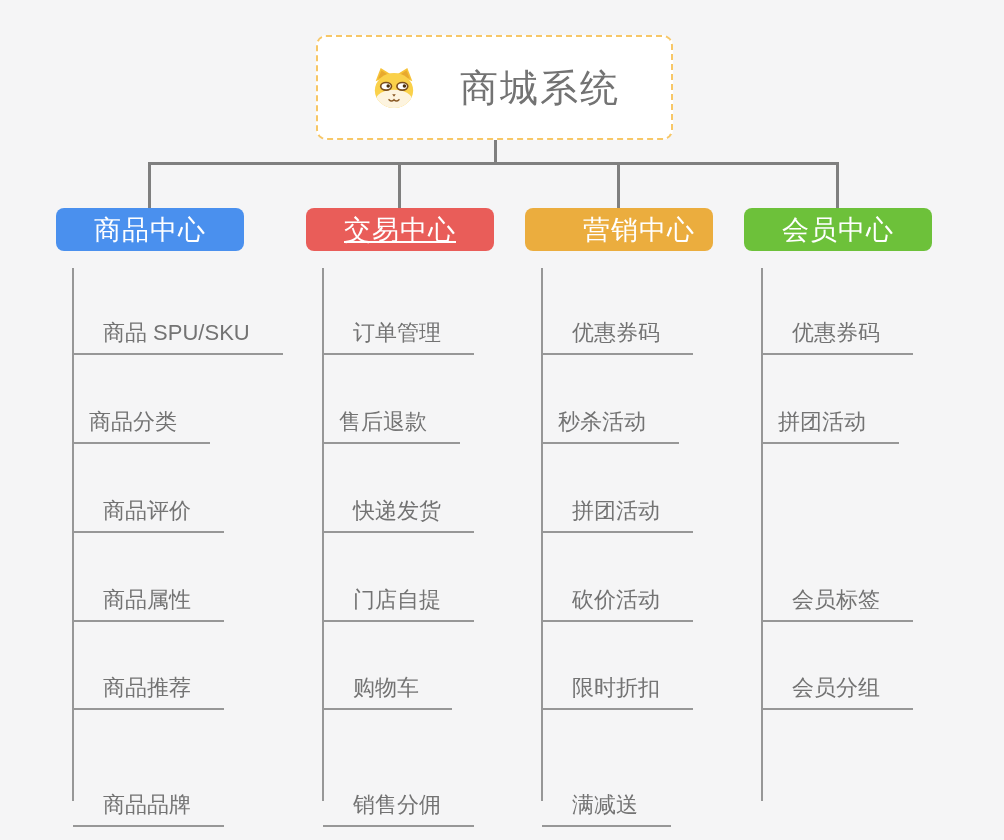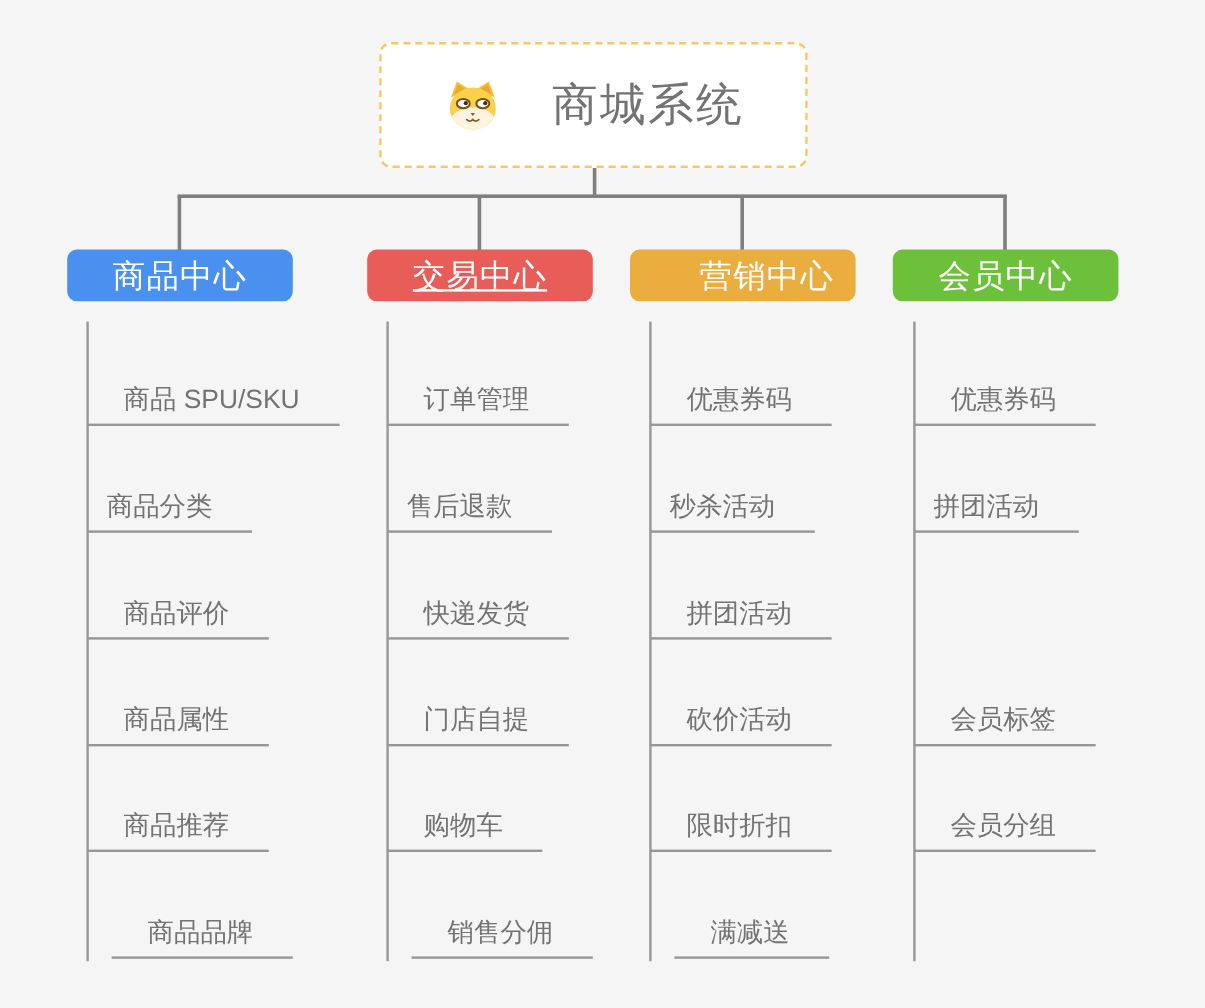--- a/index.html
+++ b/index.html
@@ -52,21 +52,21 @@
   .leaf {
     position: absolute;
     font-size: 22px; color: #737373; line-height: 26px;
     padding: 0 33px 7px 30px;
     border-bottom: 2px solid #979797;
     white-space: nowrap;
     cursor: pointer;
   }
   .col-1 { left: 73px; } .col-2 { left: 323px; } .col-3 { left: 542px; } .col-4 { left: 762px; }
   .row-1 { top: 320px; } .row-2 { top: 409px; padding-left: 16px; } .row-3 { top: 498px; text-align: center; }
-  .row-4 { top: 587px; } .row-5 { top: 675px; } .row-6 { top: 764px; margin-left: 20px; }
+  .row-4 { top: 587px; } .row-5 { top: 675px; } .row-6 { top: 792px; }
 </style>
 </head>
 <body>
 
 <div class="canvas">
 
   <div class="line stem"></div>
   <div class="line bus"></div>
   <div class="line drop drop-1"></div>
   <div class="line drop drop-2"></div>

